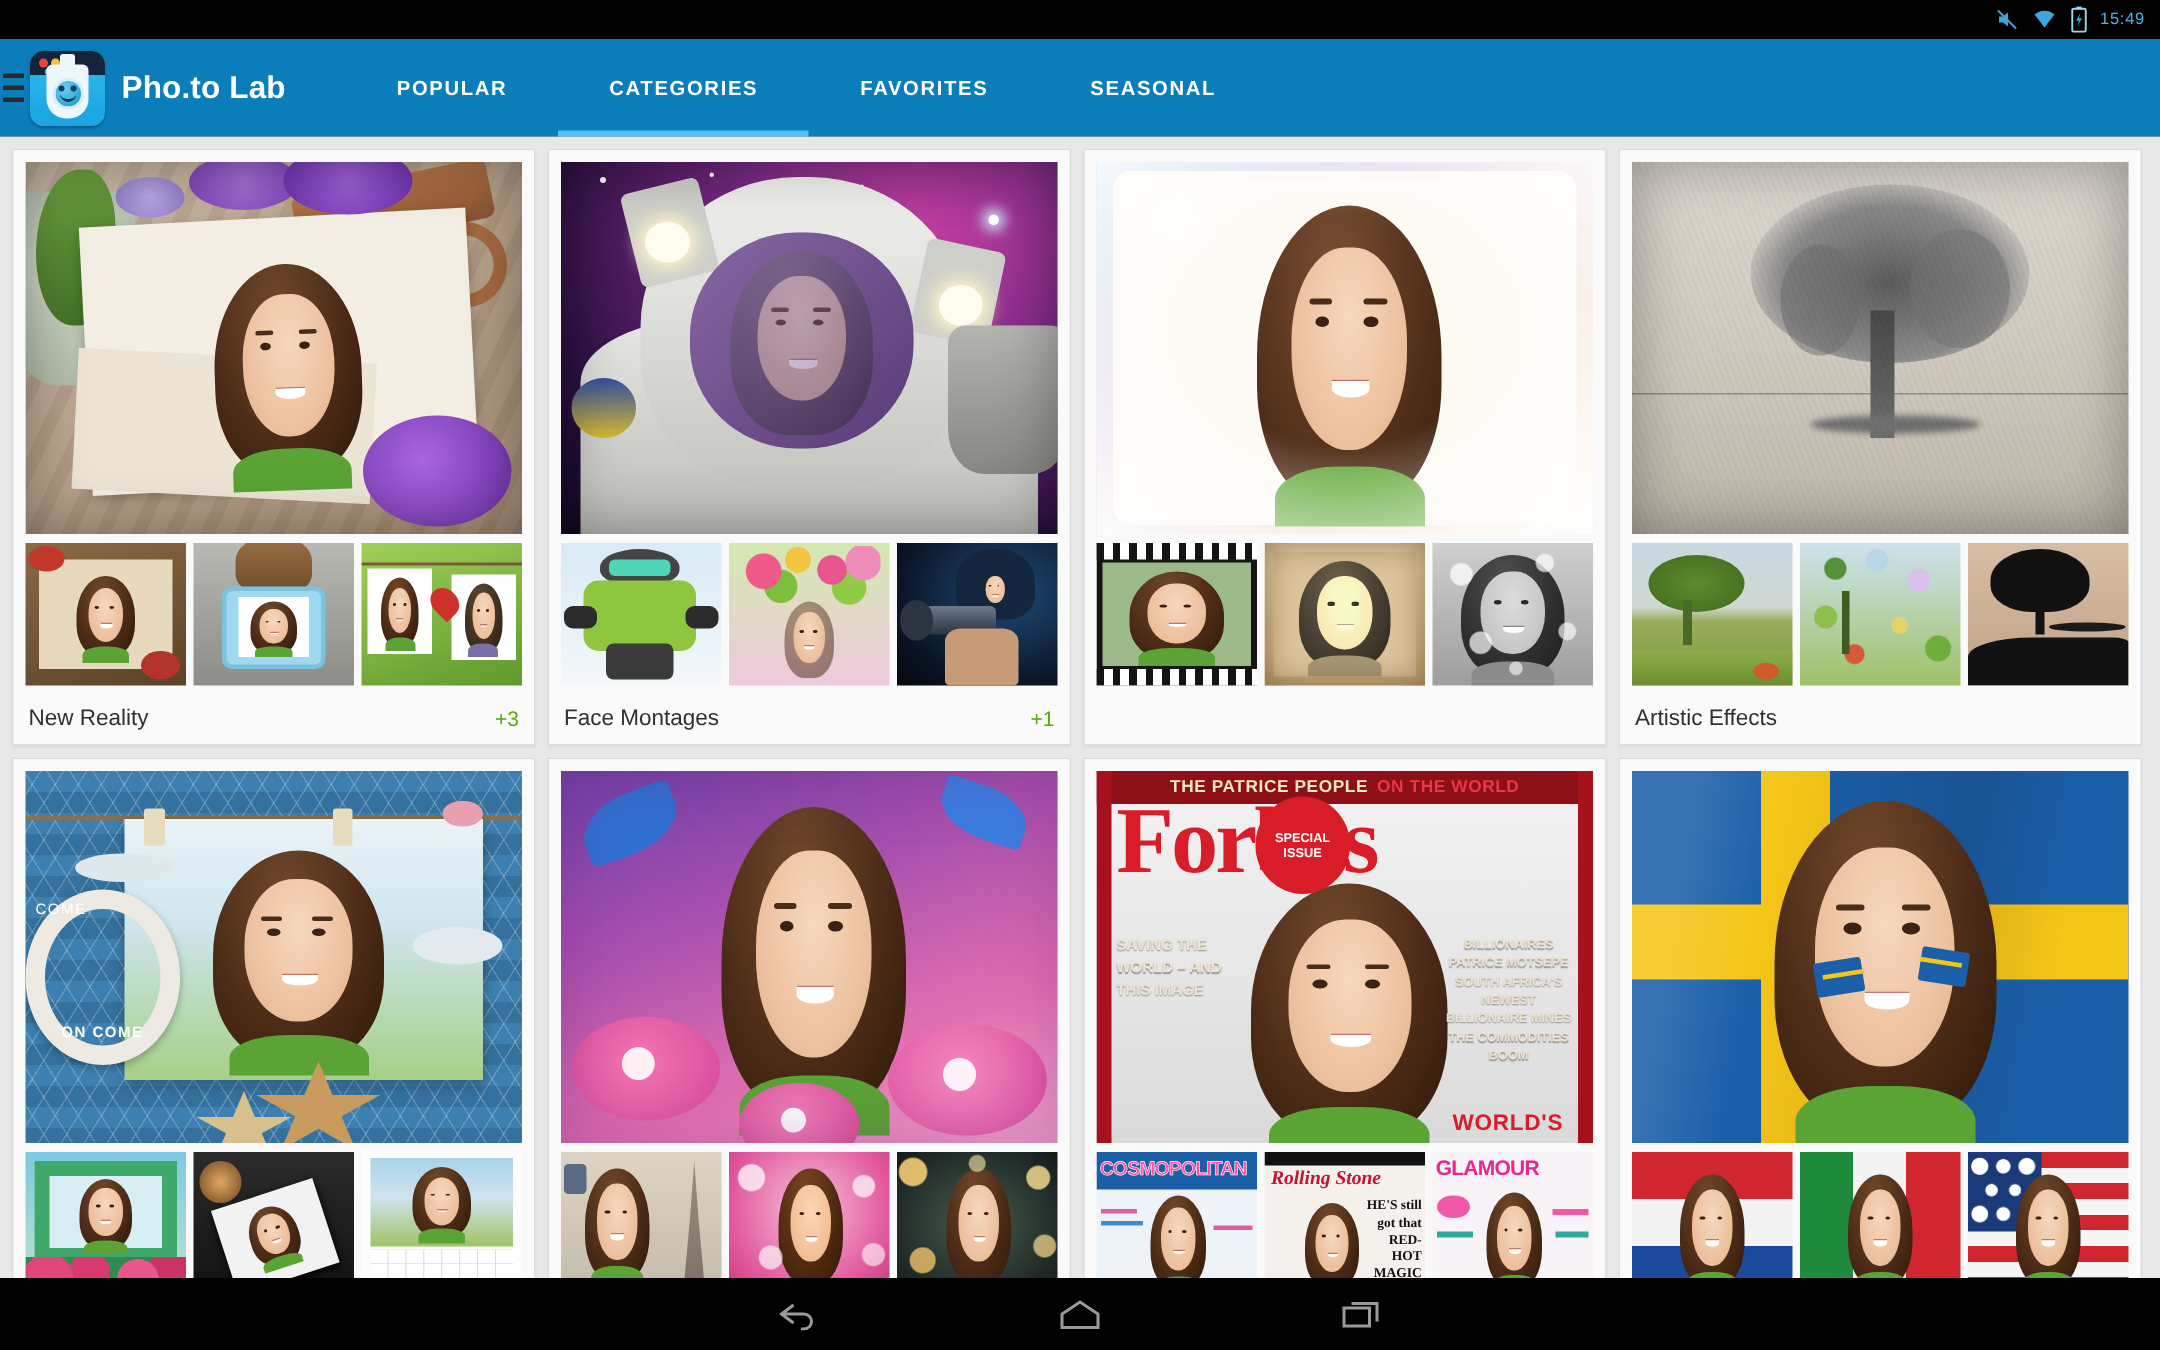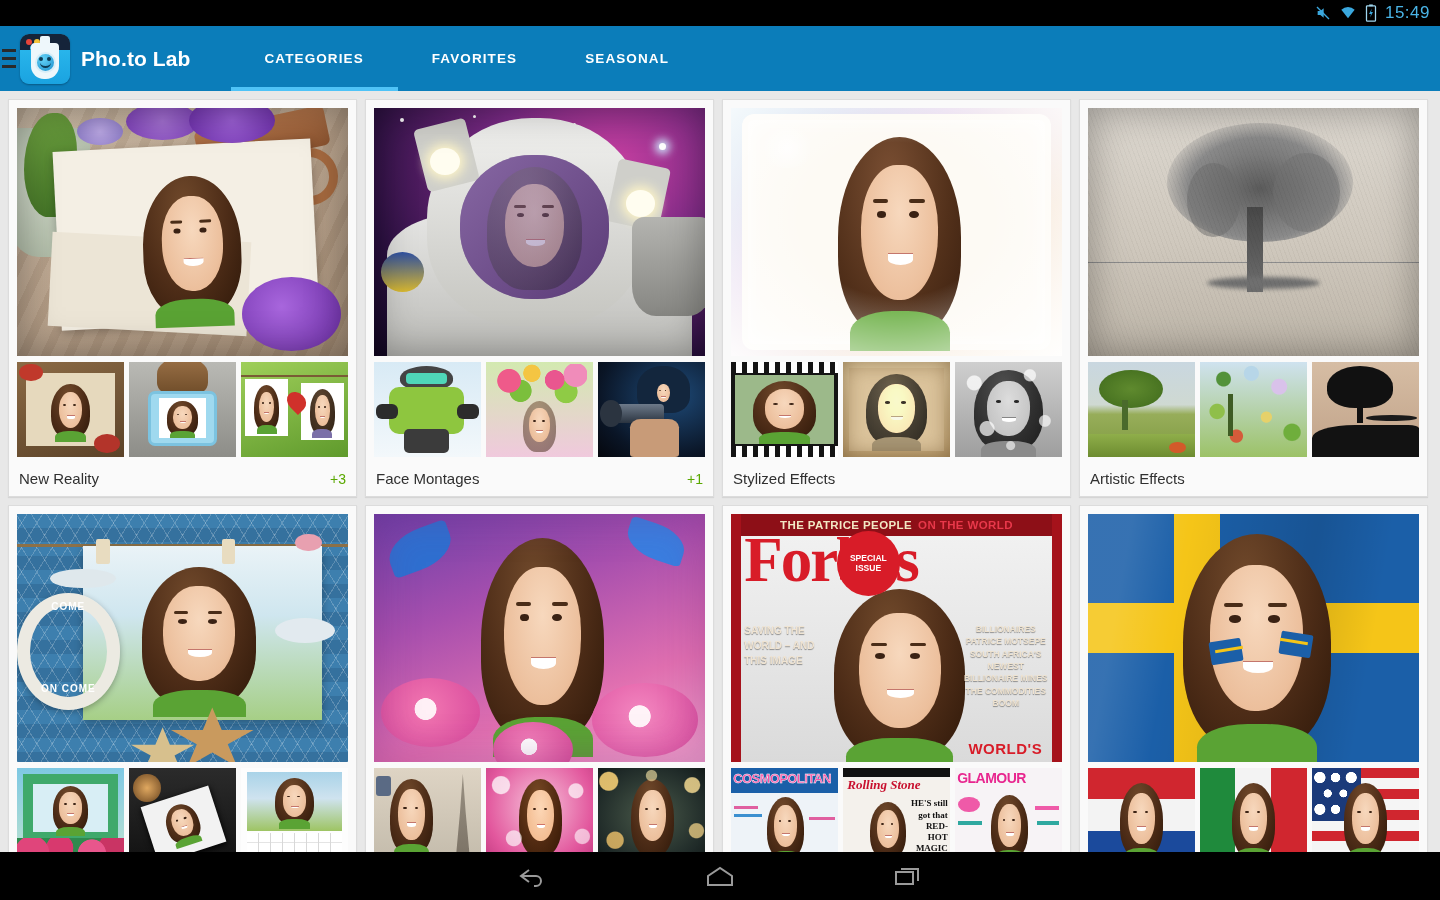--- a/index.html
+++ b/index.html
@@ -12,21 +12,21 @@
 
   
   .statusbar {
     height: 26px; width: 100%;
     background: #000; color: #3aa7dd;
     display: flex; align-items: center; justify-content: flex-end;
     padding-right: 10px; gap: 8px;
   }
   .statusbar .sysicon { display: flex; align-items: center; }
   .statusbar .clock {
-    font-size: 17px; color: #4ab4e6; letter-spacing: .5px;
+    font-size: 11px; color: #4ab4e6; letter-spacing: .5px;
     font-family: "Liberation Sans", sans-serif;
   }
 
   
   .appbar {
     height: 65px; width: 100%;
     background: #0b7dba;
     display: flex; align-items: flex-end;
     position: relative;
   }
@@ -192,20 +192,24 @@
       <div class="flask"></div>
       <div class="ball"></div>
       <div class="eye l"></div>
         <div class="eye r"></div>
       <div class="smile"></div>
     </div>
 
     <div class="apptitle">Pho.to Lab</div>
 
     <div class="tabs">
+      <div class="tab">
+        <span>POPULAR</span>
+
+      </div>
       <div class="tab active">
         <span>CATEGORIES</span>
         <span class="tab-underline"></span>
       </div>
       <div class="tab">
         <span>FAVORITES</span>
 
       </div>
       <div class="tab">
         <span>SEASONAL</span>
@@ -468,24 +472,20 @@
           </div>
           <div style="position:absolute;inset:0;background:
               radial-gradient(circle at 18% 22%,rgba(255,255,255,.75) 0 6%,transparent 7%),
               radial-gradient(circle at 70% 14%,rgba(255,255,255,.7) 0 5%,transparent 6%),
               radial-gradient(circle at 30% 70%,rgba(255,255,255,.7) 0 7%,transparent 8%),
               radial-gradient(circle at 84% 62%,rgba(255,255,255,.65) 0 5%,transparent 6%),
               radial-gradient(circle at 52% 88%,rgba(255,255,255,.6) 0 4%,transparent 5%);"></div>
         </div>
       </div>
 
-      <div class="label-row">
-        <span class="label">Stylized Effects</span>
-        <span class="badge"></span>
-      </div>
     </div>
 
     <div class="card">
       <div class="hero" style="background:linear-gradient(#dcd7cf 0%,#cfc8bd 55%,#bdb5a8 100%);">
         <div class="scene" style="filter:grayscale(1) contrast(1.05);">
           <div style="position:absolute;left:0;right:0;top:62%;height:1px;background:#8c8c8c;"></div>
           <div style="position:absolute;left:24%;top:6%;width:56%;height:48%;
                       background:radial-gradient(ellipse at 50% 55%,#5d5d5d 0%,#8a8a8a 55%,rgba(180,180,180,0) 78%);
                       border-radius:50%;"></div>
           <div style="position:absolute;left:48%;top:40%;width:5%;height:34%;background:linear-gradient(#4a4a4a,#6e6e6e);"></div>
@@ -542,21 +542,21 @@
             <div class="p-brow l"></div>
                 <div class="p-brow r"></div>
             <div class="p-eye l"></div>
                 <div class="p-eye r"></div>
                 <div class="p-mouth"></div>
                 <div class="p-body"></div>
               </div>
           </div>
 
           <div style="position:absolute;left:0%;top:32%;width:31%;height:47%;border:13px solid #eceae2;border-radius:50%;box-shadow:0 2px 6px rgba(0,0,0,.3);"></div>
-          <div style="position:absolute;left:2%;top:35%;width:27%;height:10%;color:#fff;font-size:10px;font-weight:bold;letter-spacing:1px;text-align:center;">COME</div>
+          <div style="position:absolute;left:2%;top:35%;width:27%;height:10%;color:#fff;font-size:10px;font-weight:normal;letter-spacing:1px;text-align:left;">COME</div>
           <div style="position:absolute;left:0%;top:68%;width:31%;height:10%;color:#fff;font-size:10px;font-weight:bold;letter-spacing:1px;text-align:center;">ON COME</div>
 
           <div style="position:absolute;left:10%;top:22%;width:20%;height:8%;background:#dfe8ec;border-radius:50%;"></div>
           <div style="position:absolute;right:4%;top:42%;width:18%;height:10%;background:#e2eaef;border-radius:50%;"></div>
           <div style="position:absolute;right:8%;top:8%;width:8%;height:7%;background:#e8a0b0;border-radius:50%;"></div>
           <div style="position:absolute;left:46%;bottom:-4%;width:26%;height:26%;background:#c99a5e;
                       clip-path:polygon(50% 0%,61% 35%,98% 35%,68% 57%,79% 92%,50% 70%,21% 92%,32% 57%,2% 35%,39% 35%);"></div>
           <div style="position:absolute;left:34%;bottom:-6%;width:20%;height:20%;background:#d7c08d;
                       clip-path:polygon(50% 0%,61% 35%,98% 35%,68% 57%,79% 92%,50% 70%,21% 92%,32% 57%,2% 35%,39% 35%);"></div>
           <div style="position:absolute;left:24%;top:10%;width:4%;height:10%;background:#e8dcc0;border-radius:2px;"></div>

